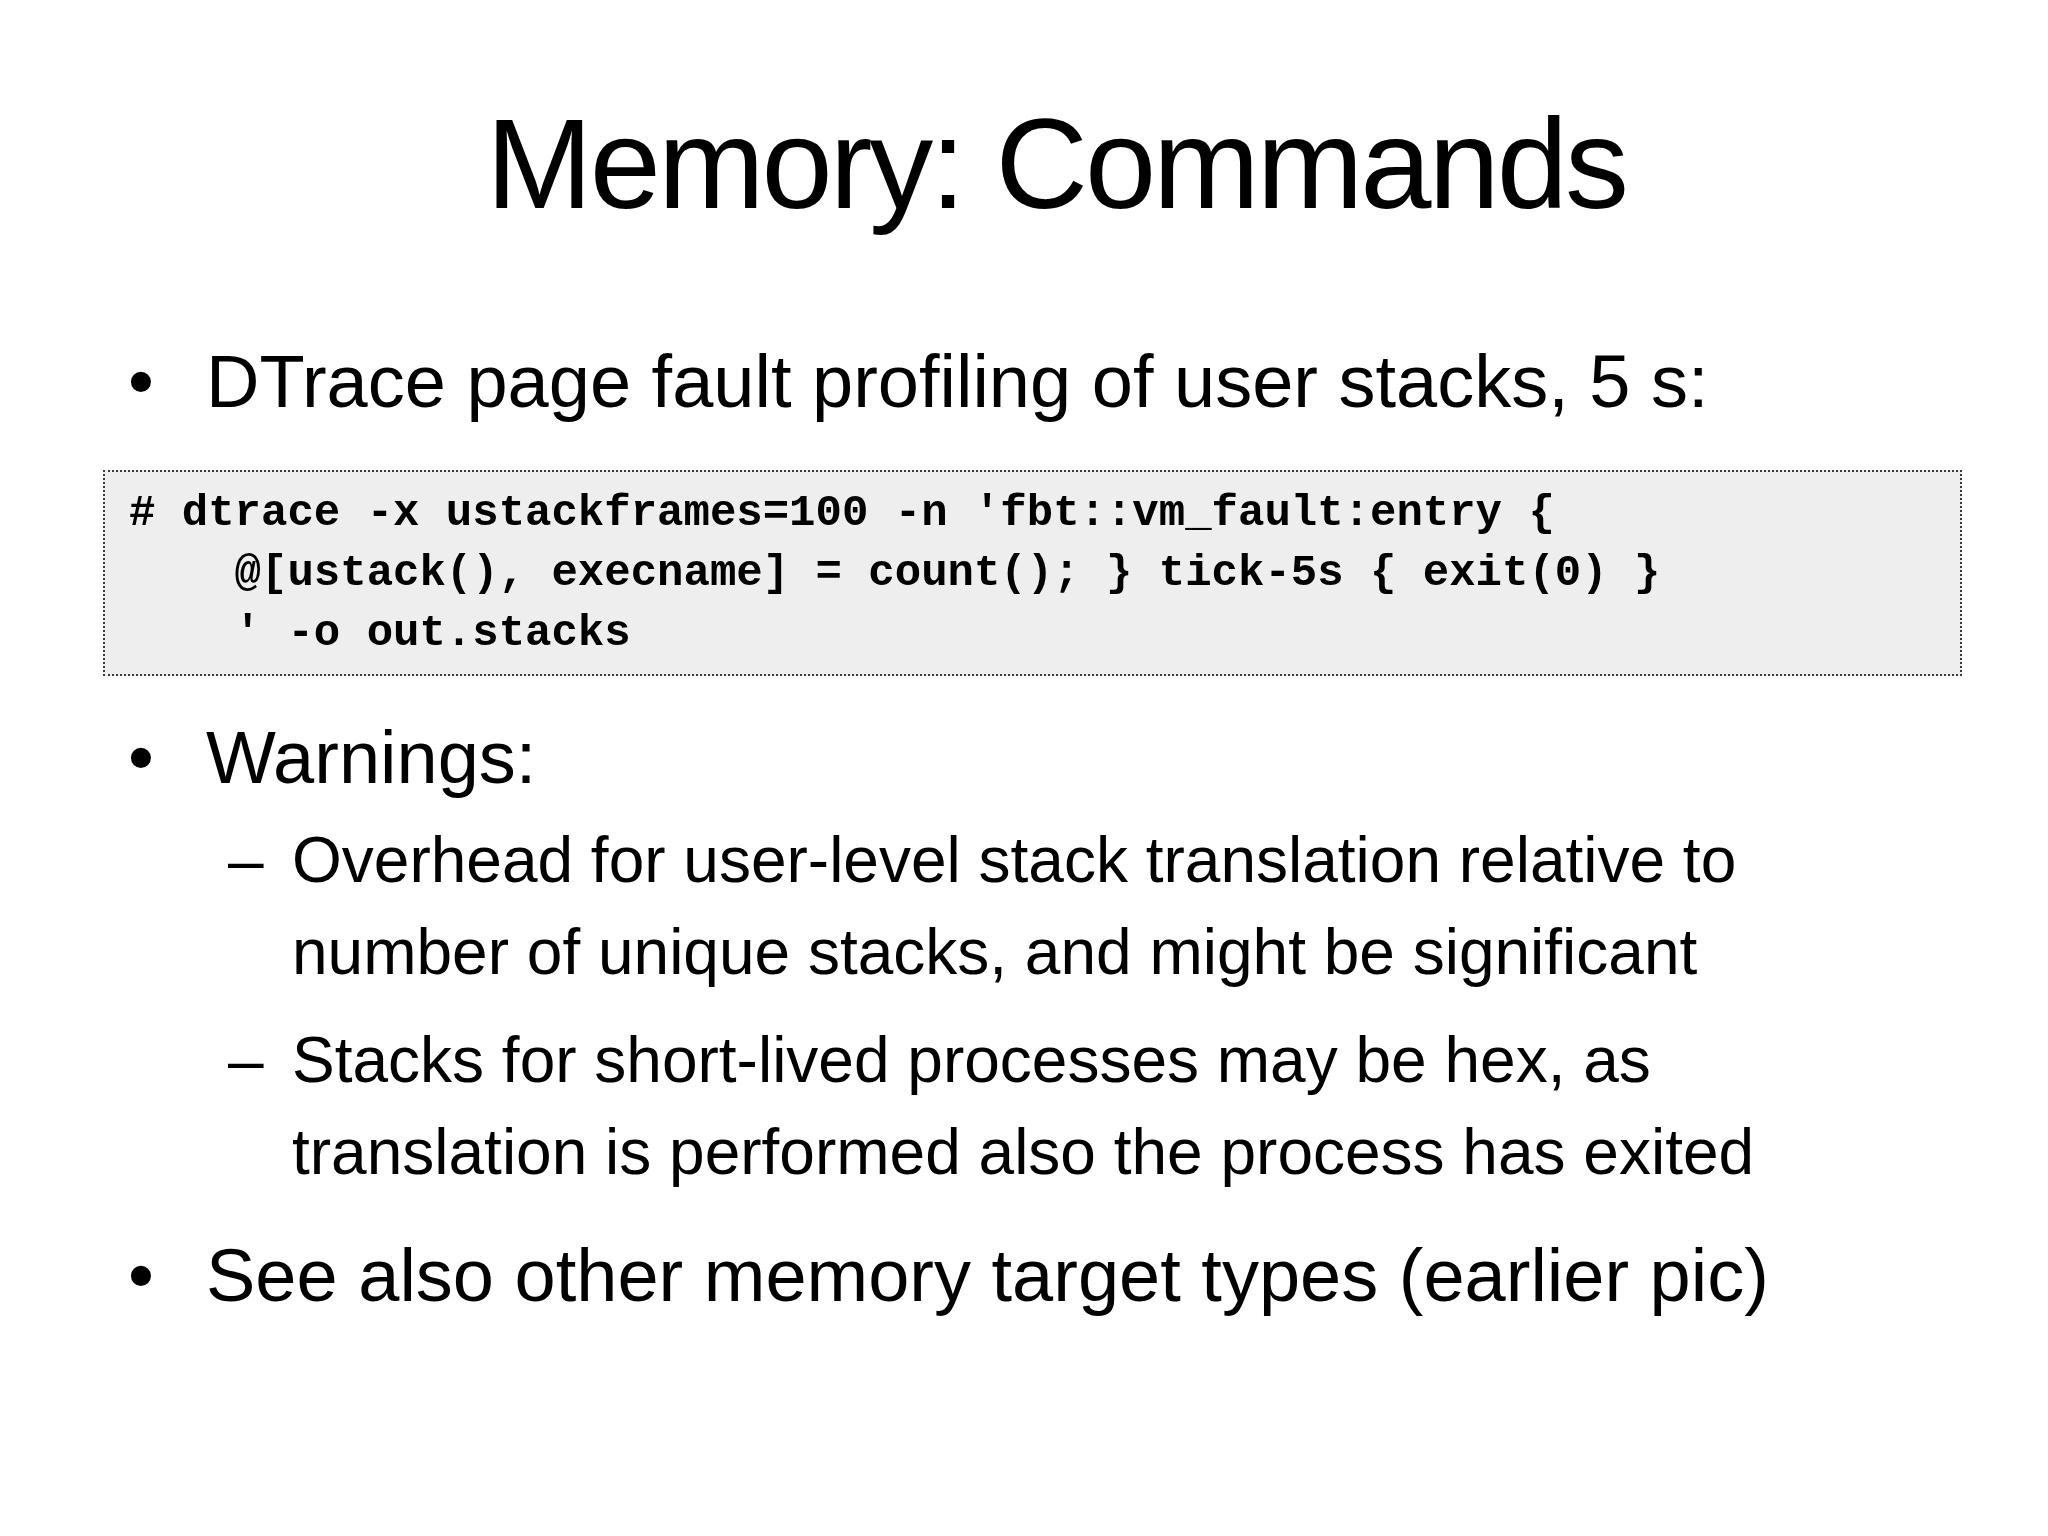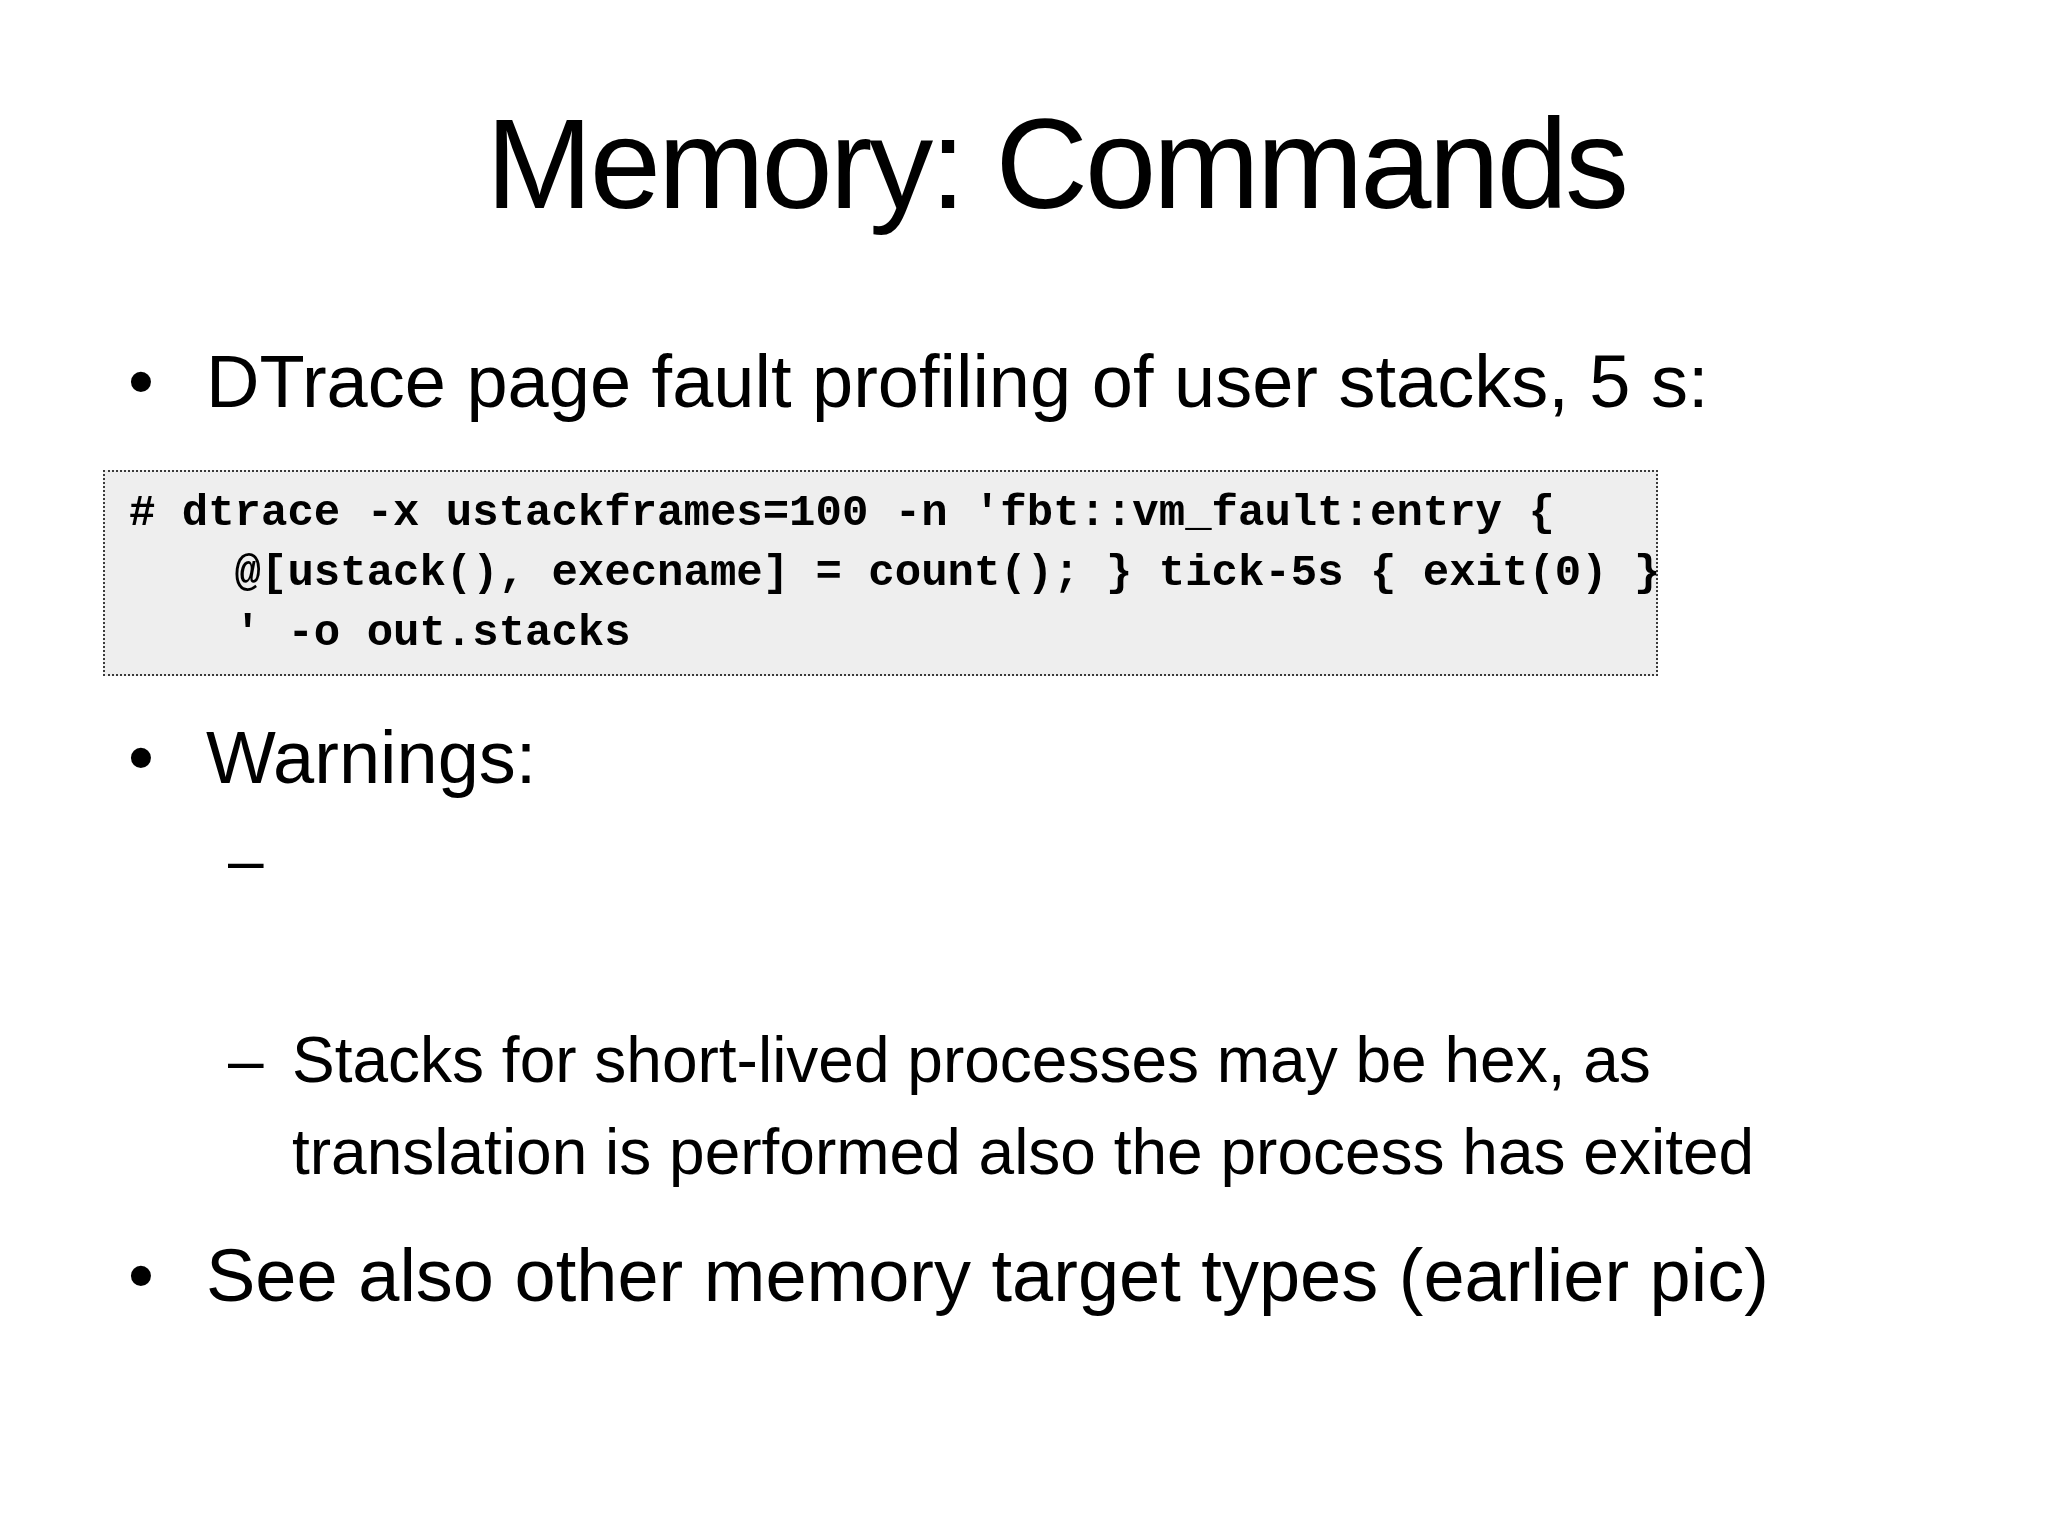--- a/index.html
+++ b/index.html
@@ -37,21 +37,21 @@
     position: absolute;
     left: 128px;
     top: 0;
   }
   .l1 .txt { margin-left: 206px; }
 
   .codebox {
     position: absolute;
     left: 103px;
     top: 470px;
-    width: 1555px;
+    width: 1859px;
     min-height: 190px;
     box-sizing: border-box;
     background: #eeeeee;
     border: 2px dotted #3a3a3a;
     padding: 11px 10px 11px 24px;
     margin: 0;
     font-family: "Liberation Mono", monospace;
     font-weight: 700;
     font-size: 44px;
     line-height: 60px;
@@ -87,20 +87,24 @@
 
   <pre class="codebox"><div class="code-line"># dtrace -x ustackframes=100 -n 'fbt::vm_fault:entry {</div><div class="code-line">    @[ustack(), execname] = count(); } tick-5s { exit(0) }</div><div class="code-line">    ' -o out.stacks</div></pre>
 
   <div class="l1" style="top:714px">
     <span class="marker">•</span>
     <div class="txt">Warnings:</div>
   </div>
 
   <div class="l2" style="top:814px">
     <span class="marker">–</span>
+    <div class="lines">
+      <div class="line">Overhead for user-level stack translation relative to</div>
+      <div class="line">number of unique stacks, and might be significant</div>
+    </div>
   </div>
 
   <div class="l2" style="top:1014px">
     <span class="marker">–</span>
     <div class="lines">
       <div class="line">Stacks for short-lived processes may be hex, as</div>
       <div class="line">translation is performed also the process has exited</div>
     </div>
   </div>
 

